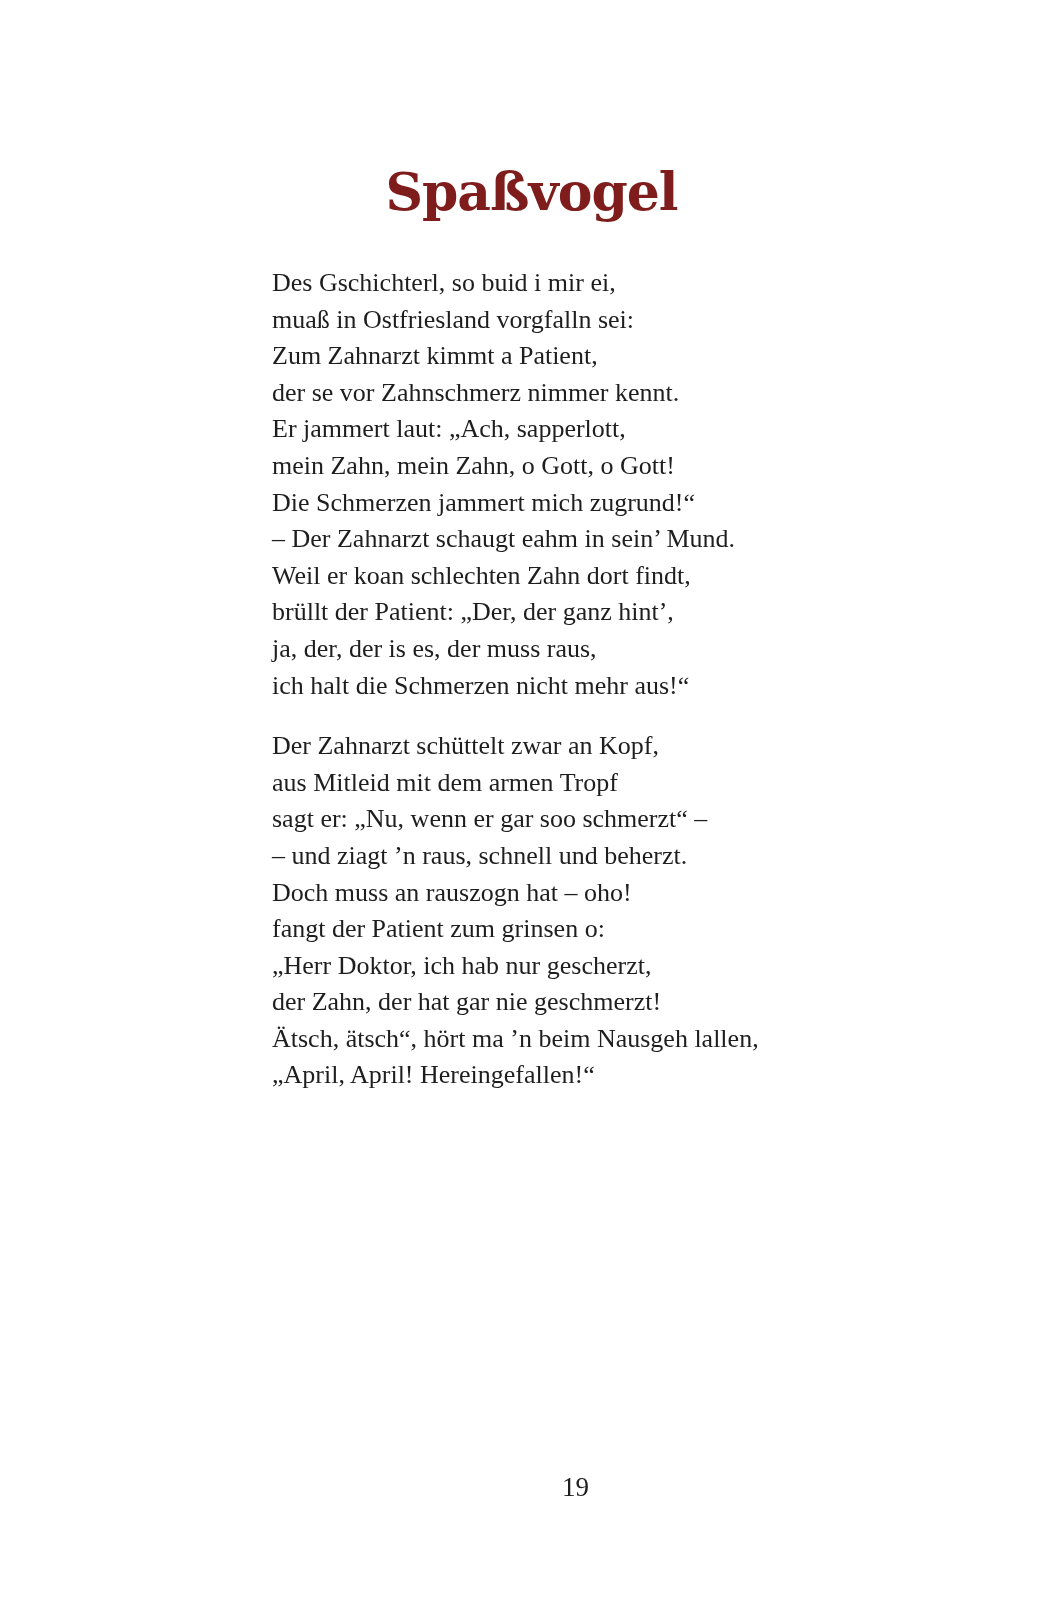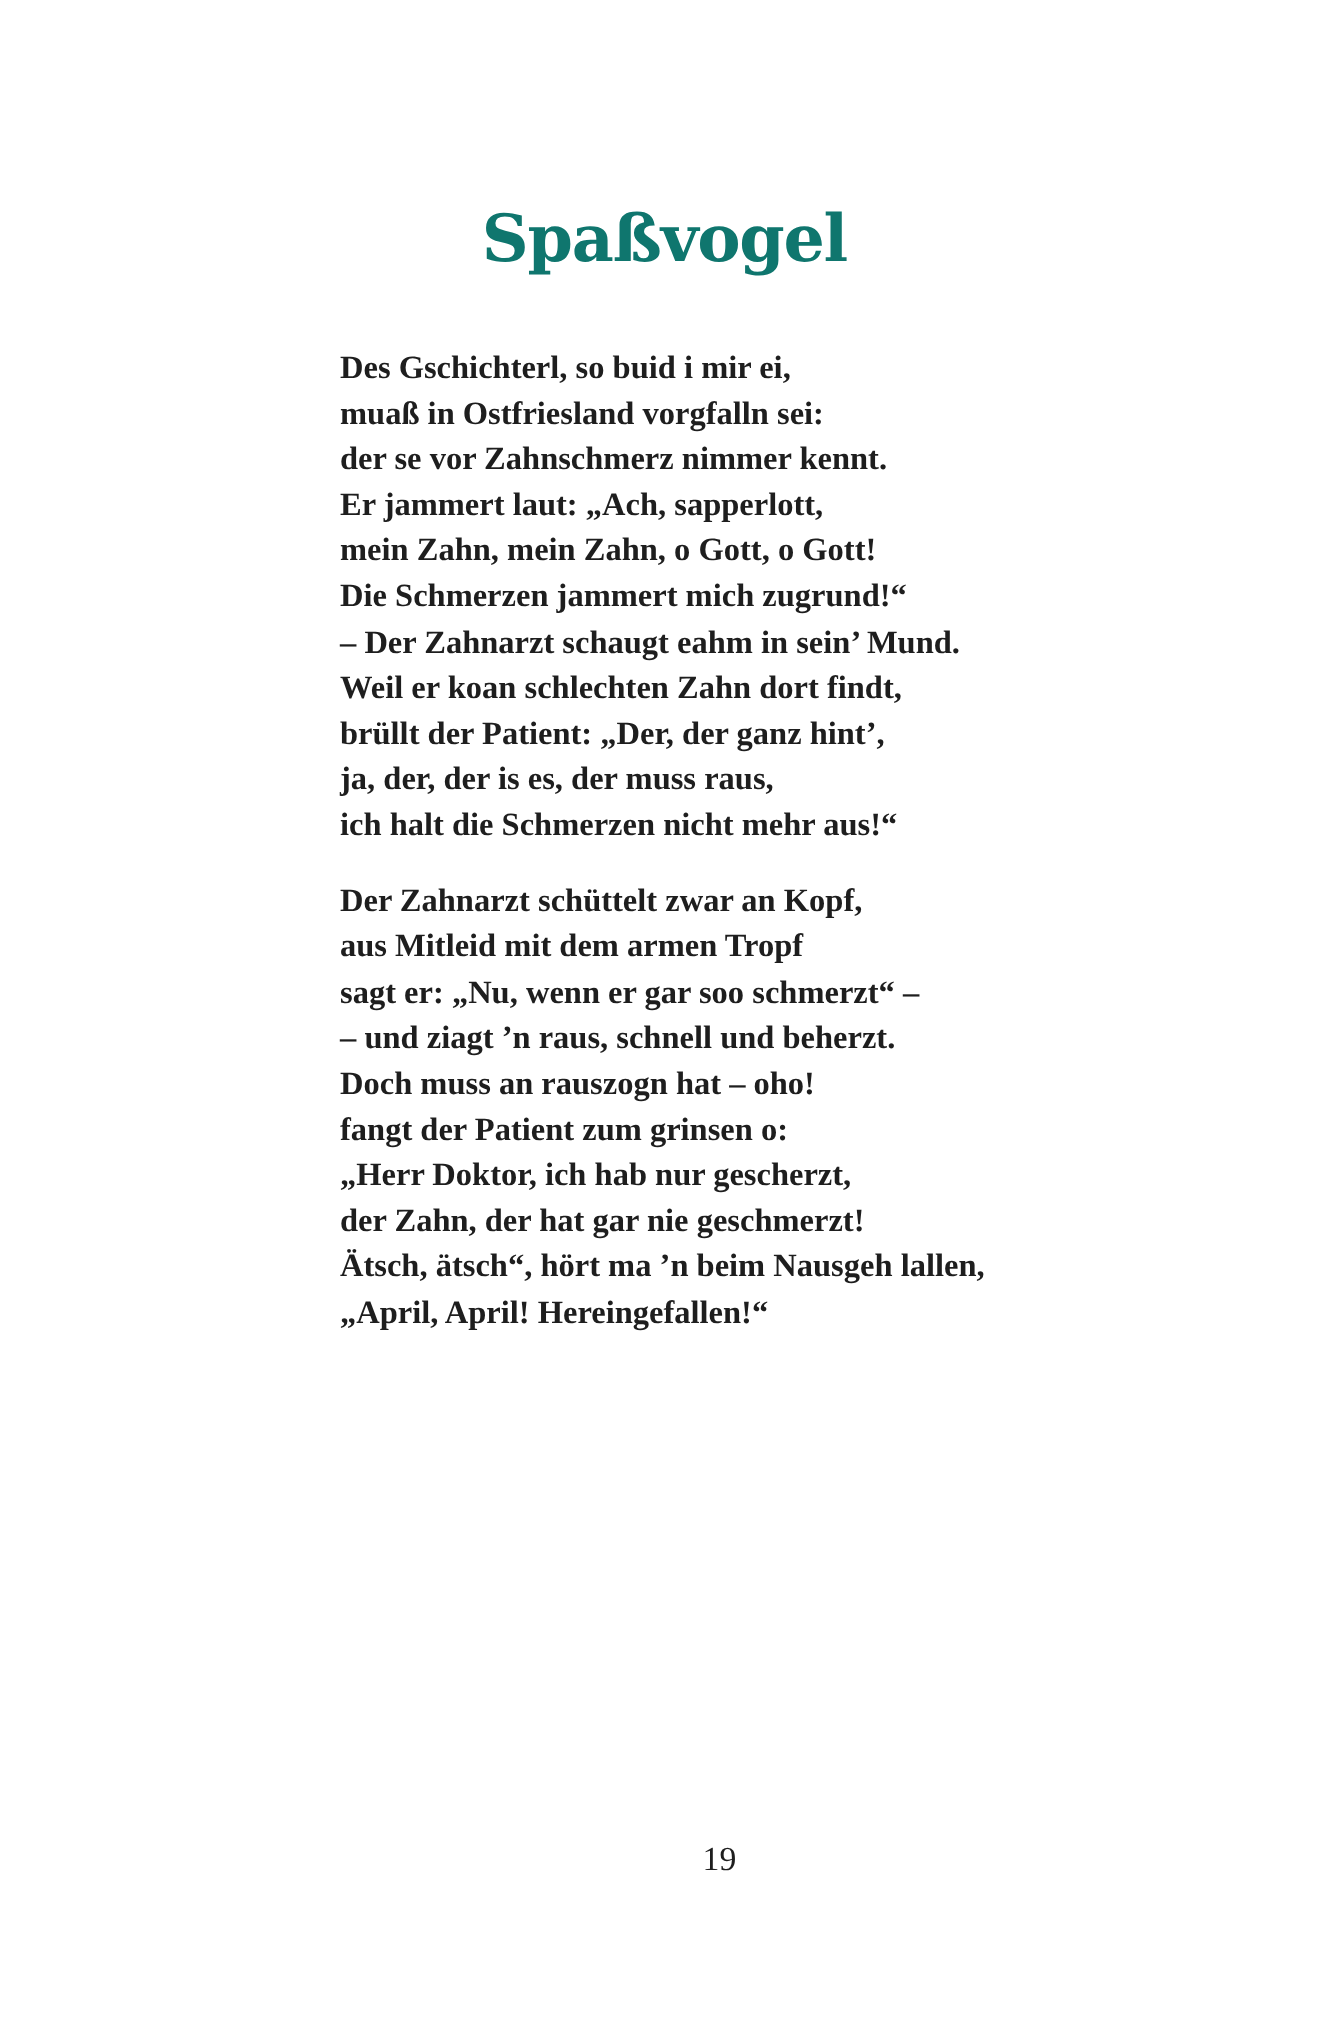--- a/index.html
+++ b/index.html
@@ -21,28 +21,27 @@
     top: 163px;
     left: 0;
     width: 100%;
     margin: 0;
     text-align: center;
     font-family: "DejaVu Serif", "Liberation Serif", serif;
     font-weight: 700;
     font-size: 52px;
     line-height: 1.1;
     letter-spacing: -1px;
-    color: #0f766e;
+    color: #7f1d1d;
   }
   .poem {
     position: absolute;
-    top: 276px;
+    top: 265px;
     left: 272px;
     width: 640px;
-    font-weight: bold;
   }
   .stanza {
     margin: 0;
   }
   .stanza + .stanza {
     margin-top: 24px;
   }
   .line {
     font-size: 26px;
     line-height: 36.6px;
@@ -65,20 +64,21 @@
 
 <div class="page">
 
   <h1 class="title">Spaßvogel</h1>
 
   <div class="poem">
 
     <div class="stanza">
       <div class="line">Des Gschichterl, so buid i mir ei,</div>
       <div class="line">muaß in Ostfriesland vorgfalln sei:</div>
+      <div class="line">Zum Zahnarzt kimmt a Patient,</div>
       <div class="line">der se vor Zahnschmerz nimmer kennt.</div>
       <div class="line">Er jammert laut: „Ach, sapperlott,</div>
       <div class="line">mein Zahn, mein Zahn, o Gott, o Gott!</div>
       <div class="line">Die Schmerzen jammert mich zugrund!“</div>
       <div class="line">– Der Zahnarzt schaugt eahm in sein’ Mund.</div>
       <div class="line">Weil er koan schlechten Zahn dort findt,</div>
       <div class="line">brüllt der Patient: „Der, der ganz hint’,</div>
       <div class="line">ja, der, der is es, der muss raus,</div>
       <div class="line">ich halt die Schmerzen nicht mehr aus!“</div>
     </div>

